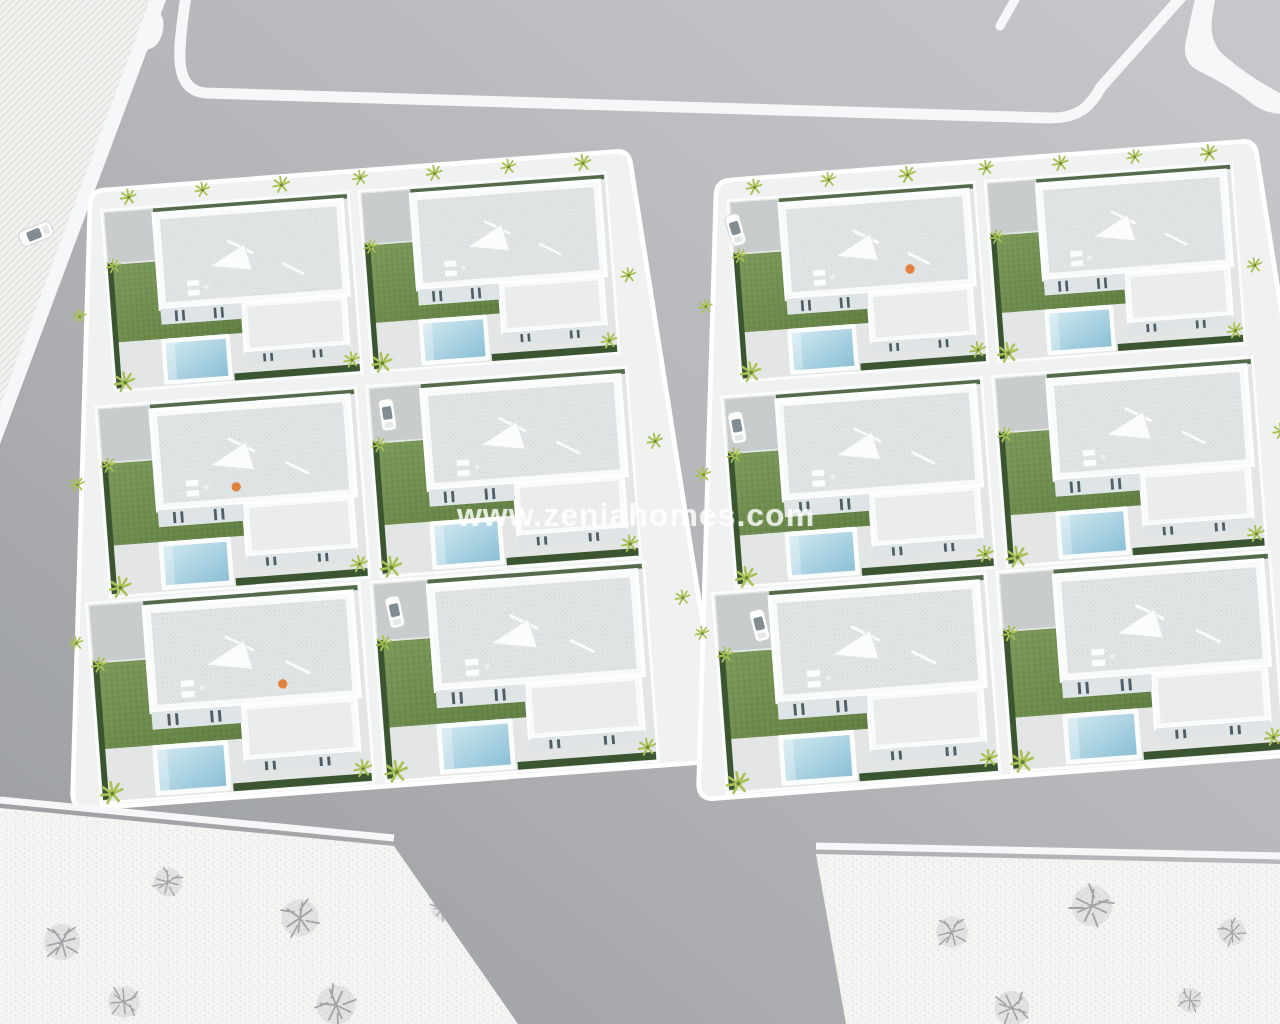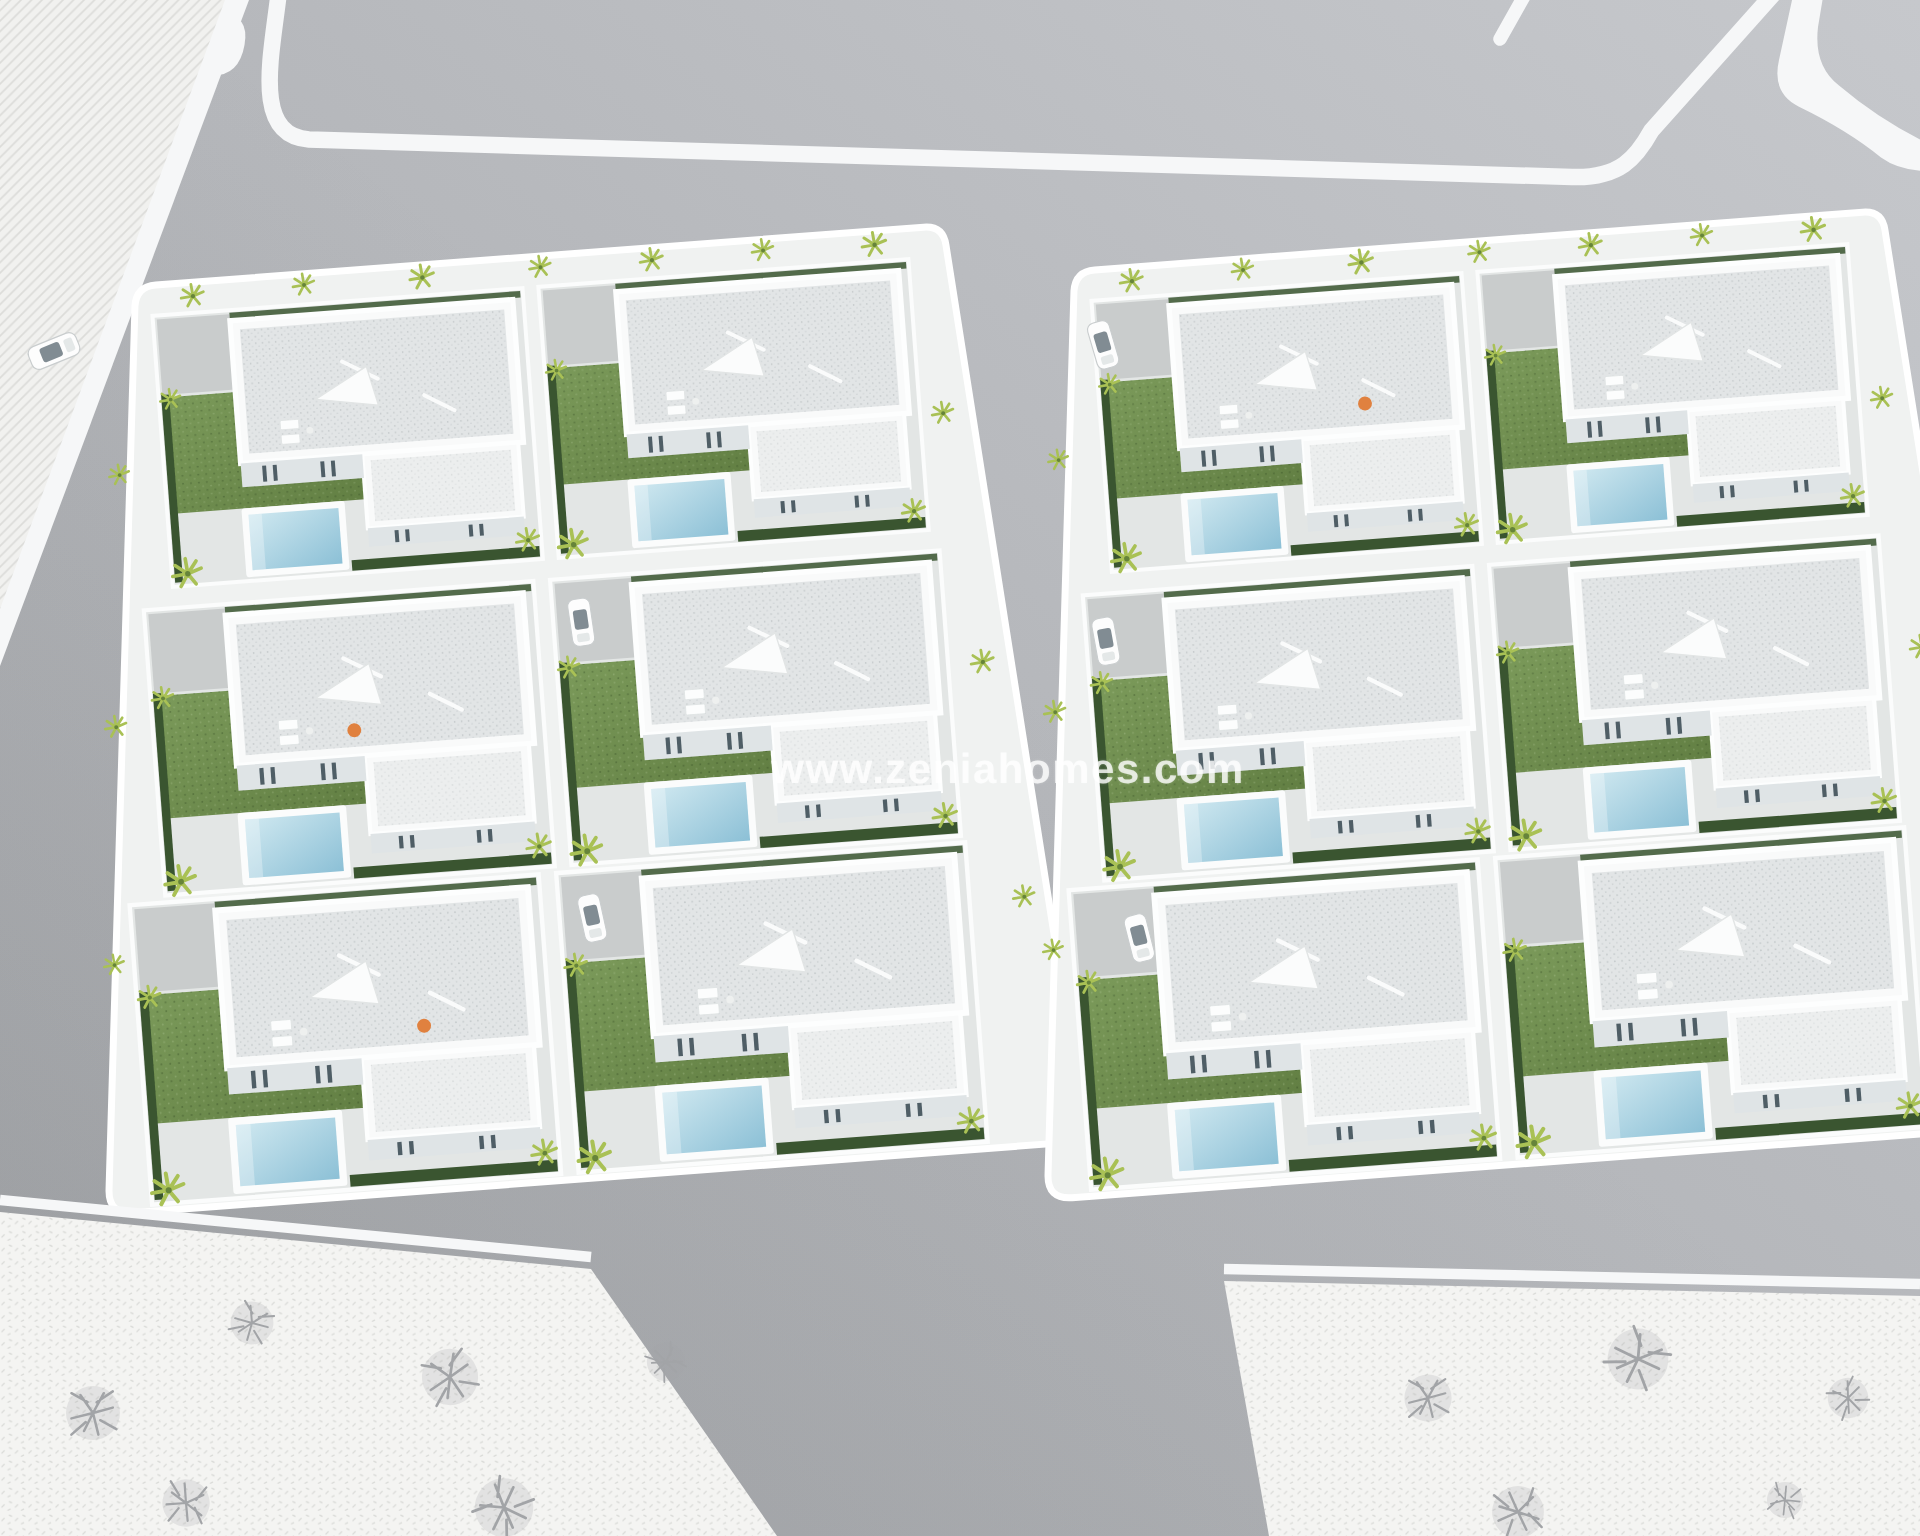--- a/index.html
+++ b/index.html
@@ -1,21 +1,21 @@
 <!DOCTYPE html>
 <html style="--road_light: #c6c8cc; --road_mid: #b6b8bc; --road_dark: #a6a8ab; --marking: #f6f7f8; --sidewalk: #f0f2f1; --paving: #e3e6e5; --driveway: #c9cccc; --hatch_bg: #f1f1ef; --hatch_line: #dcdcd9; --plot_bg: #f4f4f2; --plot_line: #d8d9d6; --roof: #e2e5e6; --roof_light: #eceeee; --wall: #f9fafa; --wall_shade: #dfe4e6; --window: #4f5e66; --grass_light: #7b9a5a; --grass: #627f43; --hedge: #3a5530; --pool_light: #cfe8f0; --pool_deep: #8cc0d6; --palm: #a9c155; --palm_dark: #66843a; --tree_gray: #a2a4a7; --car_glass: #6b7880; --orange: #e0813f; --watermark: rgba(255,255,255,0.78);"><head>
 <meta charset="utf-8">
 <style>
   html,body{margin:0;padding:0;background:#888;}
   .stage{position:relative;width:1280px;height:1024px;overflow:hidden;
          font-family:"Liberation Sans",sans-serif;}
   .stage svg{position:absolute;left:0;top:0;display:block;}
   .watermark{
-    position:absolute;left:672px;top:497px;transform:translateX(-50%);
-    font-size:28px;font-weight:bold;letter-spacing:1px;white-space:nowrap;
+    position:absolute;left:636px;top:497px;transform:translateX(-50%);
+    font-size:32px;font-weight:bold;letter-spacing:1px;white-space:nowrap;
     color:var(--watermark, rgba(255,255,255,0.78));
     text-shadow:0 0 2px rgba(255,255,255,0.25);
     user-select:none;pointer-events:none;
   }
 </style>
 </head>
 <body>
 
 <div class="stage">
 <svg width="1280" height="1024" viewBox="0 0 1280 1024" xmlns="http://www.w3.org/2000/svg">

